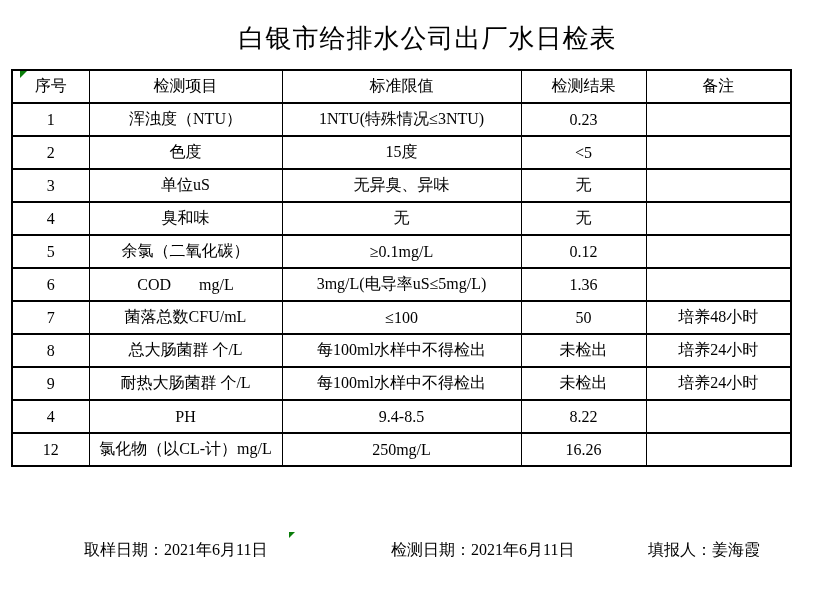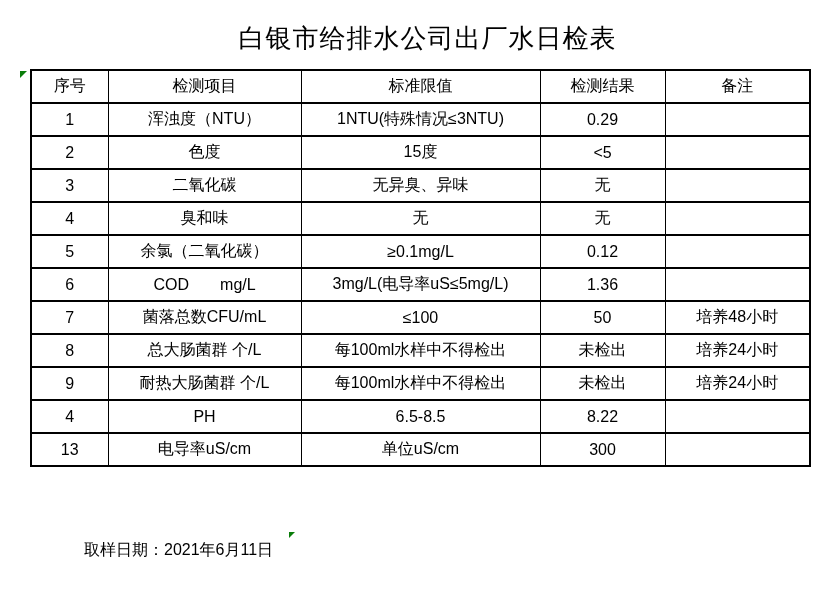--- a/index.html
+++ b/index.html
@@ -2,41 +2,41 @@
 <html><head>
 <meta charset="utf-8">
 <style>
   html, body { margin: 0; padding: 0; background: #ffffff; }
   .page {
     position: relative;
     width: 831px;
     height: 592px;
     background: #ffffff;
     color: #000000;
-    font-family: Liberation Sans, sans-serif;
+    font-family: Liberation Serif, serif;
     box-sizing: border-box;
     outline: 1px solid #d4d4d4;
     overflow: hidden;
   }
   .title {
     position: absolute;
     top: 21px;
     left: 0;
     width: 100%;
     box-sizing: border-box;
     padding-left: 24px;
     text-align: center;
     font-size: 26px;
     font-weight: normal;
     letter-spacing: 1px;
     white-space: nowrap;
   }
   table.report {
     position: absolute;
-    left: 30px;
+    left: 11px;
     top: 69px;
     width: 779px;
     border-collapse: collapse;
     table-layout: fixed;
     border: 2px solid #000000;
   }
   table.report th, table.report td {
     border: 1px solid #000000;
     border-top: 2px solid #000000;
     border-bottom: 2px solid #000000;
@@ -96,33 +96,33 @@
         <th>标准限值</th>
         <th>检测结果</th>
         <th>备注</th>
       </tr>
     </thead>
     <tbody>
         <tr>
           <td>1</td>
           <td>浑浊度（NTU）</td>
           <td>1NTU(特殊情况≤3NTU)</td>
-          <td>0.29</td>
+          <td>0.23</td>
           <td></td>
         </tr>
         <tr>
           <td>2</td>
           <td>色度</td>
           <td>15度</td>
           <td>&lt;5</td>
           <td></td>
         </tr>
         <tr>
           <td>3</td>
-          <td>二氧化碳</td>
+          <td>单位uS</td>
           <td>无异臭、异味</td>
           <td>无</td>
           <td></td>
         </tr>
         <tr>
           <td>4</td>
           <td>臭和味</td>
           <td>无</td>
           <td>无</td>
           <td></td>
@@ -158,33 +158,35 @@
         <tr>
           <td>9</td>
           <td>耐热大肠菌群 个/L</td>
           <td>每100ml水样中不得检出</td>
           <td>未检出</td>
           <td>培养24小时</td>
         </tr>
         <tr>
           <td>4</td>
           <td>PH</td>
-          <td>6.5-8.5</td>
+          <td>9.4-8.5</td>
           <td>8.22</td>
           <td></td>
         </tr>
         <tr>
-          <td>13</td>
-          <td>电导率uS/cm</td>
-          <td>单位uS/cm</td>
-          <td>300</td>
+          <td>12</td>
+          <td>氯化物（以CL-计）mg/L</td>
+          <td>250mg/L</td>
+          <td>16.26</td>
           <td></td>
         </tr>
       </tbody>
   </table>
 
   <div class="flag flag-bottom" style="border-top-color: rgb(10, 125, 10);"></div>
 
   <div class="footer">
     <span class="footer-sampling">取样日期：2021年6月11日</span>
+    <span class="footer-test">检测日期：2021年6月11日</span>
+    <span class="footer-reporter">填报人：姜海霞</span>
   </div>
 
 </div>
 
 </body></html>

